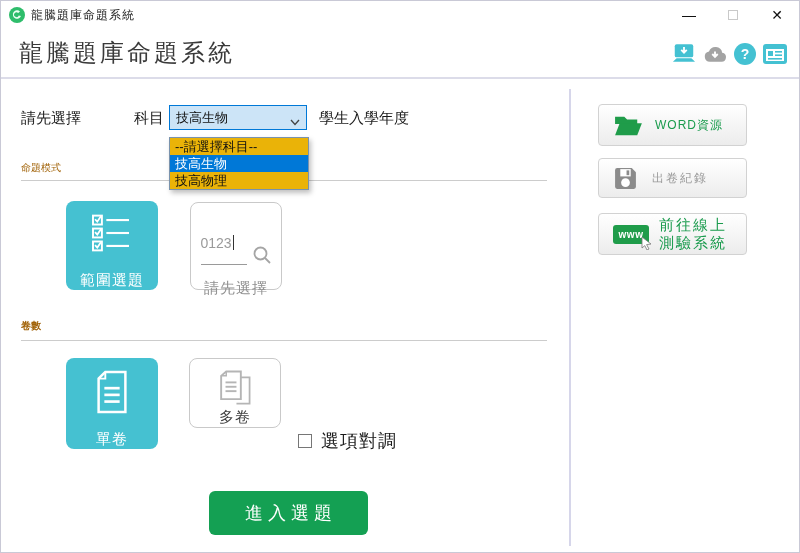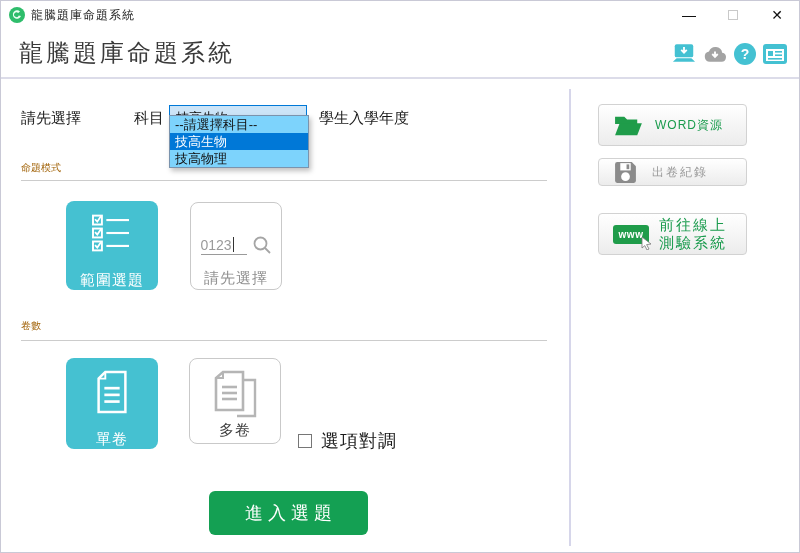--- a/index.html
+++ b/index.html
@@ -29,69 +29,69 @@
   .prompt-lbl { left:20px; top:108px; font-weight:500; }
   .subject-lbl { left:133px; top:108px; }
   .year-lbl { left:318px; top:108px; }
 
   .select { position:absolute; top:104px; height:25px; font-size:13px; color:#111; display:flex; align-items:center; padding-left:6px; }
   .select .chev { position:absolute; right:6px; top:8px; }
   .subject-select { left:168px; width:138px; background:#cce4f7; border:1px solid #0078d7; }
   .year-select { left:413px; width:135px; background:#e3e3e3; border:1px solid #a5a5a5; }
 
   
-  .dropdown { position:absolute; left:168px; top:114px; width:140px; background:#7dd3fc; border:1px solid #7a93ad; box-shadow:2px 3px 5px rgba(0,0,0,.25); z-index:20; }
+  .dropdown { position:absolute; left:168px; top:136px; width:140px; background:#eab308; border:1px solid #7a93ad; box-shadow:2px 3px 5px rgba(0,0,0,.25); z-index:20; }
   .dd-item { height:17px; line-height:17px; font-size:13px; color:#111; padding-left:5px; white-space:nowrap; }
   .dd-item.hl { background:#0078d7; color:#fff; }
 
   
   .sec-title { position:absolute; left:20px; font-size:10px; color:#a16207; }
   .sec-line { position:absolute; left:20px; width:526px; height:1px; background:#ccc; }
   .mode-title { top:160px; }
   .mode-line { top:179px; }
-  .paper-title { top:318px; }
+  .paper-title { top:318px;font-weight:bold; }
   .paper-line { top:339px; }
 
   .card { position:absolute; width:92px; border-radius:8px; display:flex; flex-direction:column; align-items:center; }
   .card.teal { background:#45c1d1; }
   .card.white { background:#fff; border:1px solid #c9c9c9; }
   .card-label { font-size:15px; letter-spacing:1px; }
   .card.teal .card-label { color:#fff; }
 
   .range-card { left:65px; top:200px; height:89px; }
   .range-card svg { margin-top:13px; }
   .range-card .card-label { margin-top:19px; }
 
   .code-card { left:189px; top:201px; height:88px; }
   .code-row { margin-top:32px; display:flex; align-items:flex-end; }
-  .code-input { width:46px; border-bottom:1px solid #9a9a9a; font-size:14px; color:#9a9a9a; padding-bottom:1px; display:flex; }
+  .code-input { width:46px; border-bottom:1px solid #9a9a9a; font-size:14px; color:#9a9a9a; padding-bottom:13px; display:flex; }
   .caret { width:1px; height:15px; background:#333; margin-left:1px; }
   .code-card .card-label { color:#8f8f8f; margin-top:14px; }
 
   .single-card { left:65px; top:357px; height:91px; }
   .single-card svg { margin-top:12px; }
   .single-card .card-label { margin-top:16px; }
 
-  .multi-card { left:188px; top:357px; height:86px; }
+  .multi-card { left:188px; top:357px; height:70px; }
   .multi-card svg { margin-top:11px; }
   .multi-card .card-label { color:#3f3f3f; margin-top:3px; }
 
   
   .swap-wrap { position:absolute; left:297px; top:428px; display:flex; align-items:center; }
   .cbox { width:14px; height:14px; border:1px solid #767676; background:#fff; }
   .swap-lbl { margin-left:9px; font-size:18px; color:#1a1a1a; letter-spacing:1px; }
 
   
   .submit-btn { position:absolute; left:208px; top:490px; width:159px; height:44px; background:#14a053; border:none; border-radius:6px; color:#fff; font-size:18px; letter-spacing:5px; font-family:inherit; display:flex; align-items:center; justify-content:center; padding-left:5px; }
 
   
   .v-divider { position:absolute; left:568px; top:88px; width:2px; height:457px; background:#d6d6ea; }
   .side-btn { position:absolute; left:597px; width:149px; border:1px solid #d2d2d2; border-radius:4px; background:linear-gradient(#ffffff,#ececec); display:flex; align-items:center; padding-left:14px; }
   .side-btn-1 { top:103px; height:42px; }
-  .side-btn-2 { top:157px; height:28px; }
+  .side-btn-2 { top:157px; height:40px; }
   .side-btn-3 { top:212px; height:42px; }
   .side-label { font-size:12px; letter-spacing:1px; }
   .green-txt { color:#1a9b4d; }
   .gray-txt { color:#9a9a9a; }
   .side-btn-1 .side-label { margin-left:12px; }
   .side-btn-2 .side-label { margin-left:14px; letter-spacing:2px; }
   .online-txt { margin-left:10px; font-size:15px; line-height:18px; letter-spacing:2px; text-align:left; }
   .www-badge { position:relative; width:36px; height:19px; background:#1f9c4a; border-radius:3px; color:#fff; font-size:10px; font-weight:bold; display:flex; align-items:center; justify-content:center; letter-spacing:.5px; flex:none; }
   .www-badge svg { position:absolute; right:-4px; bottom:-6px; }
 </style>

